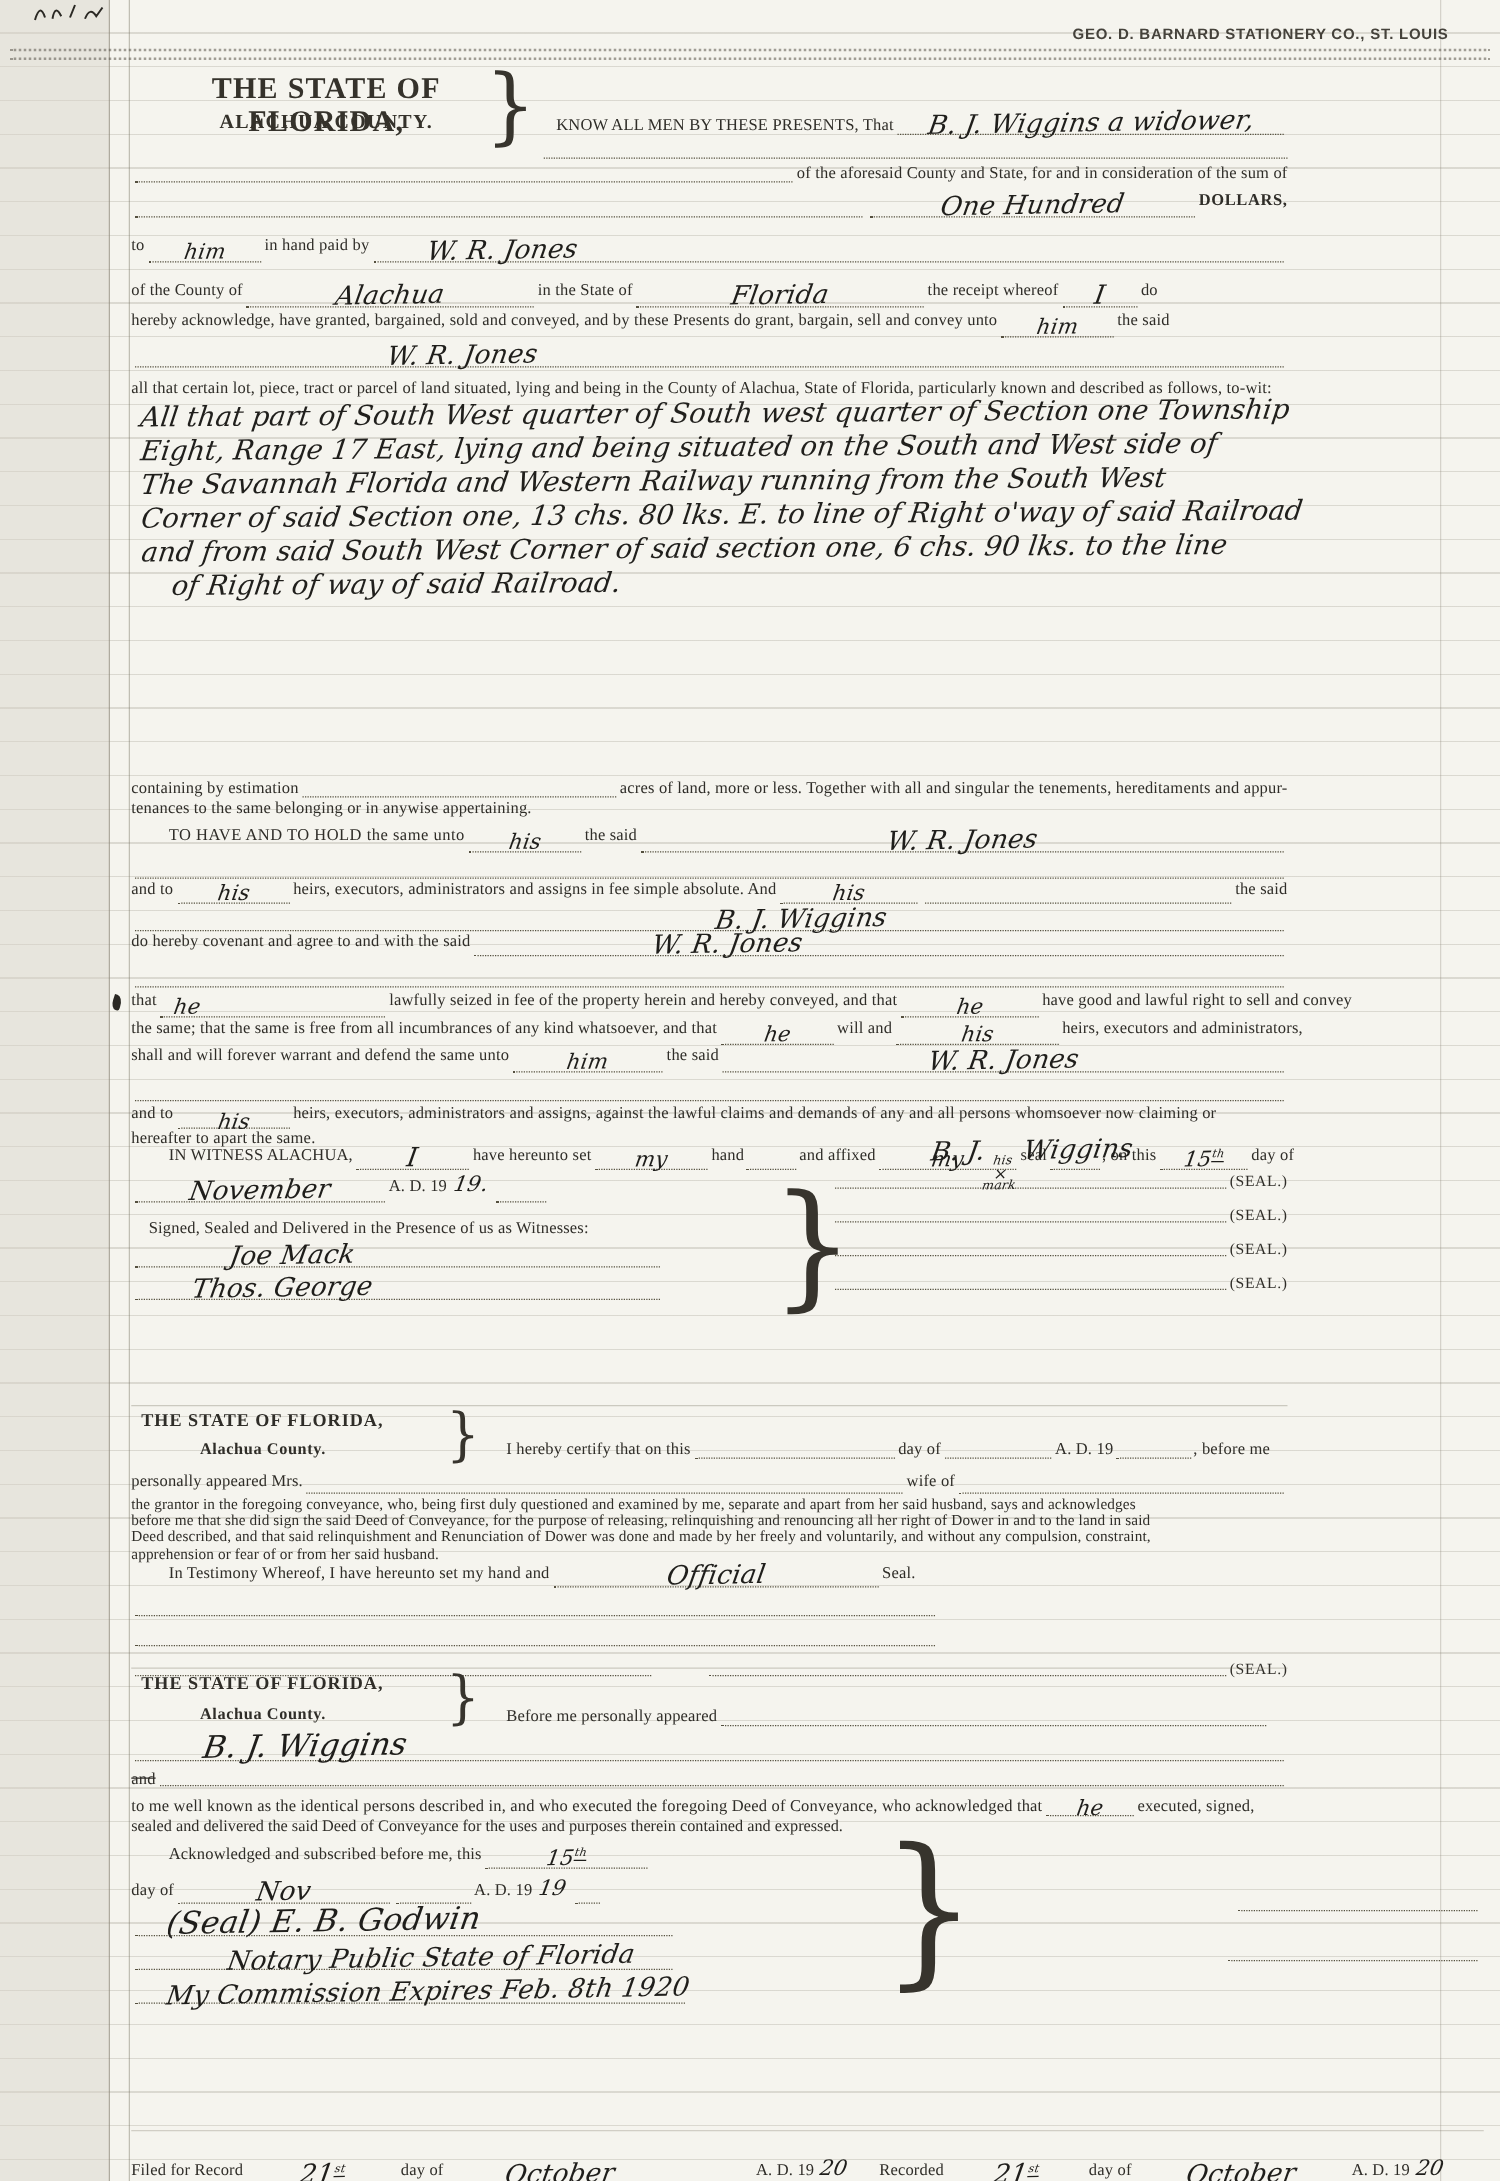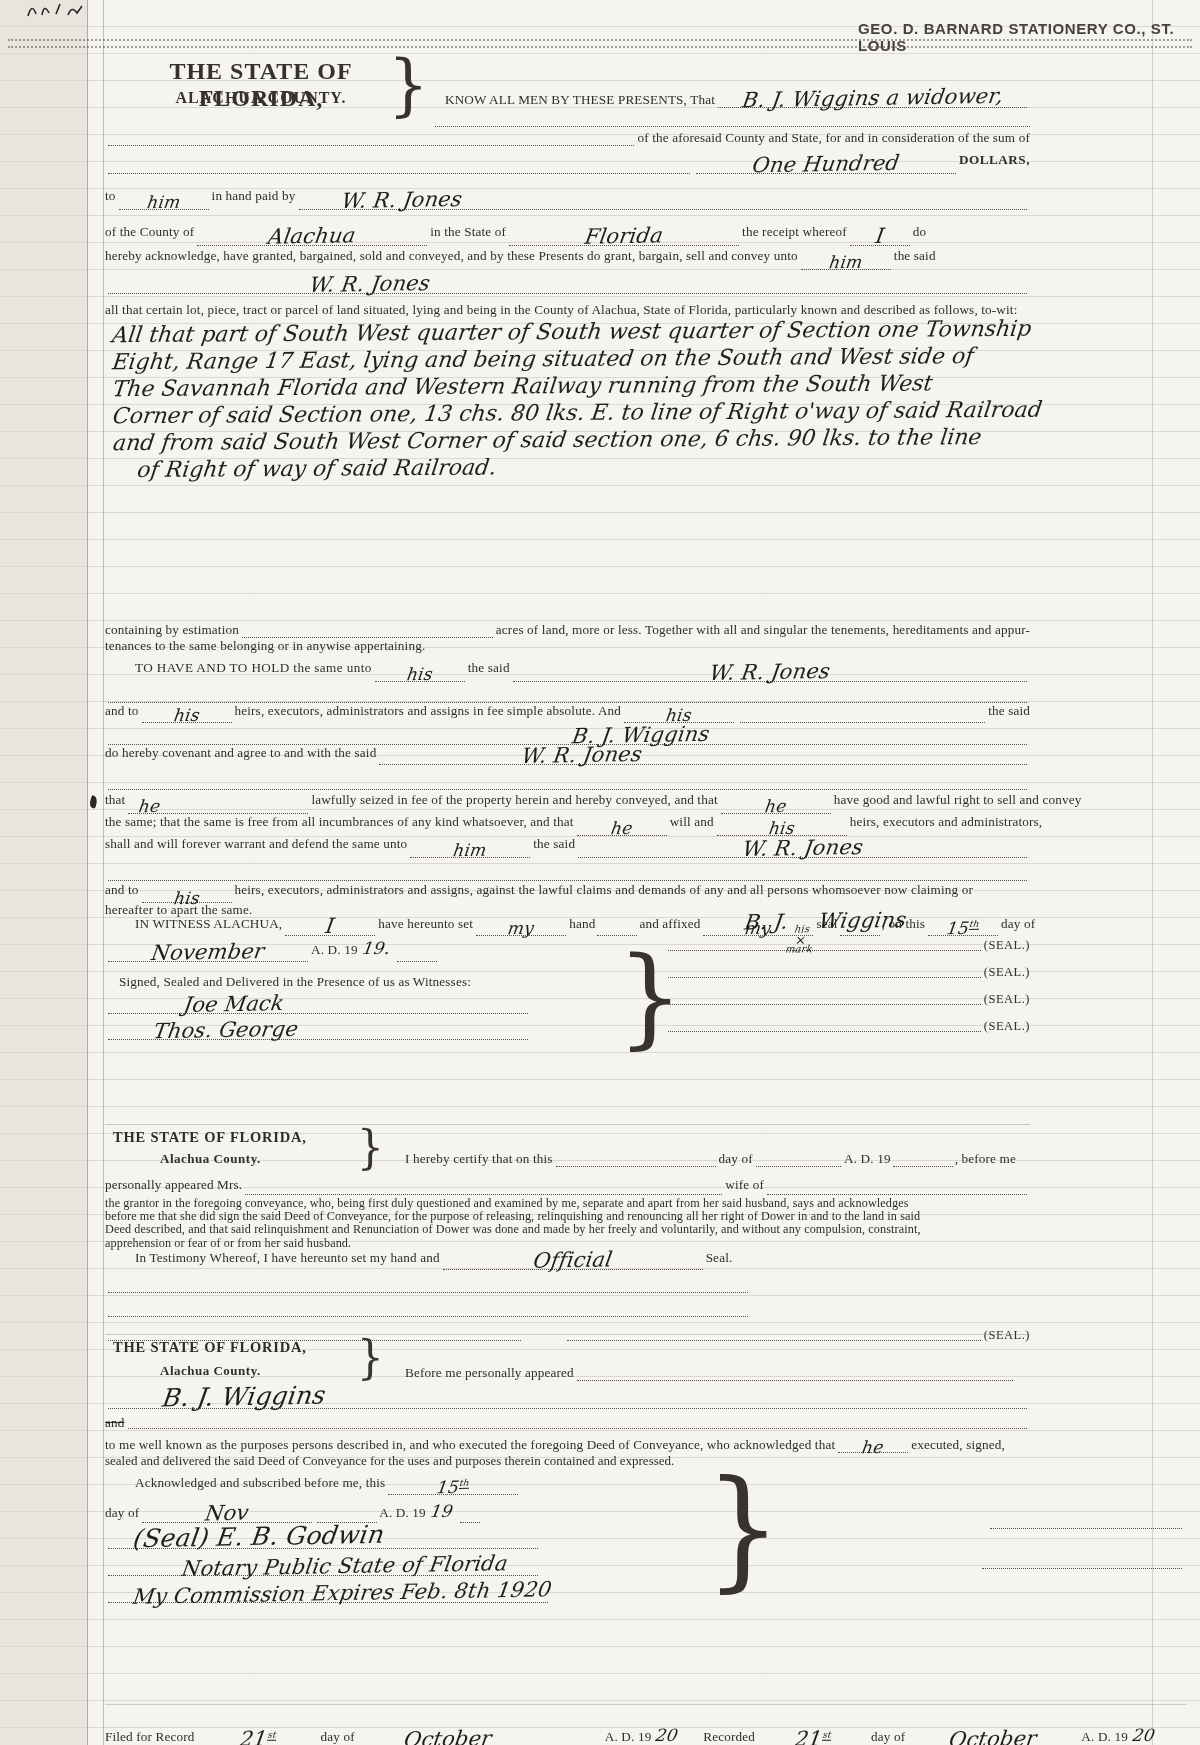--- a/index.html
+++ b/index.html
@@ -13,21 +13,21 @@
       rgba(150,146,132,0.28) 26px, rgba(150,146,132,0.28) 27px);
     color:#2f2d28;
   }
   .edge-left { position:absolute; left:0; top:0; width:88px; height:100%;
     background:rgba(215,211,200,0.45); border-right:1px solid rgba(120,114,98,0.5); }
   .edge-line2 { position:absolute; left:103px; top:0; width:1px; height:100%;
     background:rgba(120,114,98,0.42); }
   .edge-right { position:absolute; left:1152px; top:0; width:1px; height:100%;
     background:rgba(140,134,118,0.30); }
   .printer { position:absolute; top:20px; left:858px; font-family:"Liberation Sans", sans-serif;
-    font-size:15px; font-weight:bold; letter-spacing:0.6px; color:#45423b; }
+    font-size:12px; font-weight:bold; letter-spacing:0.6px; color:#45423b; }
   .toprule { position:absolute; left:8px; width:1184px; border-top:2px dotted rgba(90,86,74,0.55); }
   .tr1 { top:39px; } .tr2 { top:46px; }
   .scribble { position:absolute; left:22px; top:0px; }
   .blot { position:absolute; left:90px; top:796px; width:7px; height:12px; background:#2a2823;
     transform:rotate(18deg); border-radius:0 70% 20% 60%; }
 
   
   .row { display:flex; white-space:nowrap; align-items:baseline; font-size:13.2px; letter-spacing:0.15px; }
   .fill { position:relative; flex:1 1 auto; border-bottom:1.6px dotted #55503f;
     height:13px; align-self:flex-end; margin:0 3px; min-width:14px; }
@@ -439,21 +439,21 @@
       <span class="fill">
         <span class="hw hw-lg at-l">B. J. Wiggins</span>
       </span>
     </div>
     <div class="row" style="margin-top:6px; height:14px;">
       <span class="struck">and</span>
       <span class="fill"></span>
     </div>
     <div class="known-para" style="margin-top:8px;">
       <div class="row" style="height:16px;">
-        <span>to me well known as the purposes persons described in, and who executed the foregoing Deed of Conveyance, who acknowledged that</span>
+        <span>to me well known as the identical persons described in, and who executed the foregoing Deed of Conveyance, who acknowledged that</span>
         <span class="fill w70">
           <span class="hw hw-sm">he</span>
         </span>
         <span>executed, signed,</span>
       </div>
       <div>sealed and delivered the said Deed of Conveyance for the uses and purposes therein contained and expressed.</div>
     </div>
     <div class="row indent" style="margin-top:6px; height:20px;">
       <span>Acknowledged and subscribed before me, this</span>
       <span class="fill w130">

